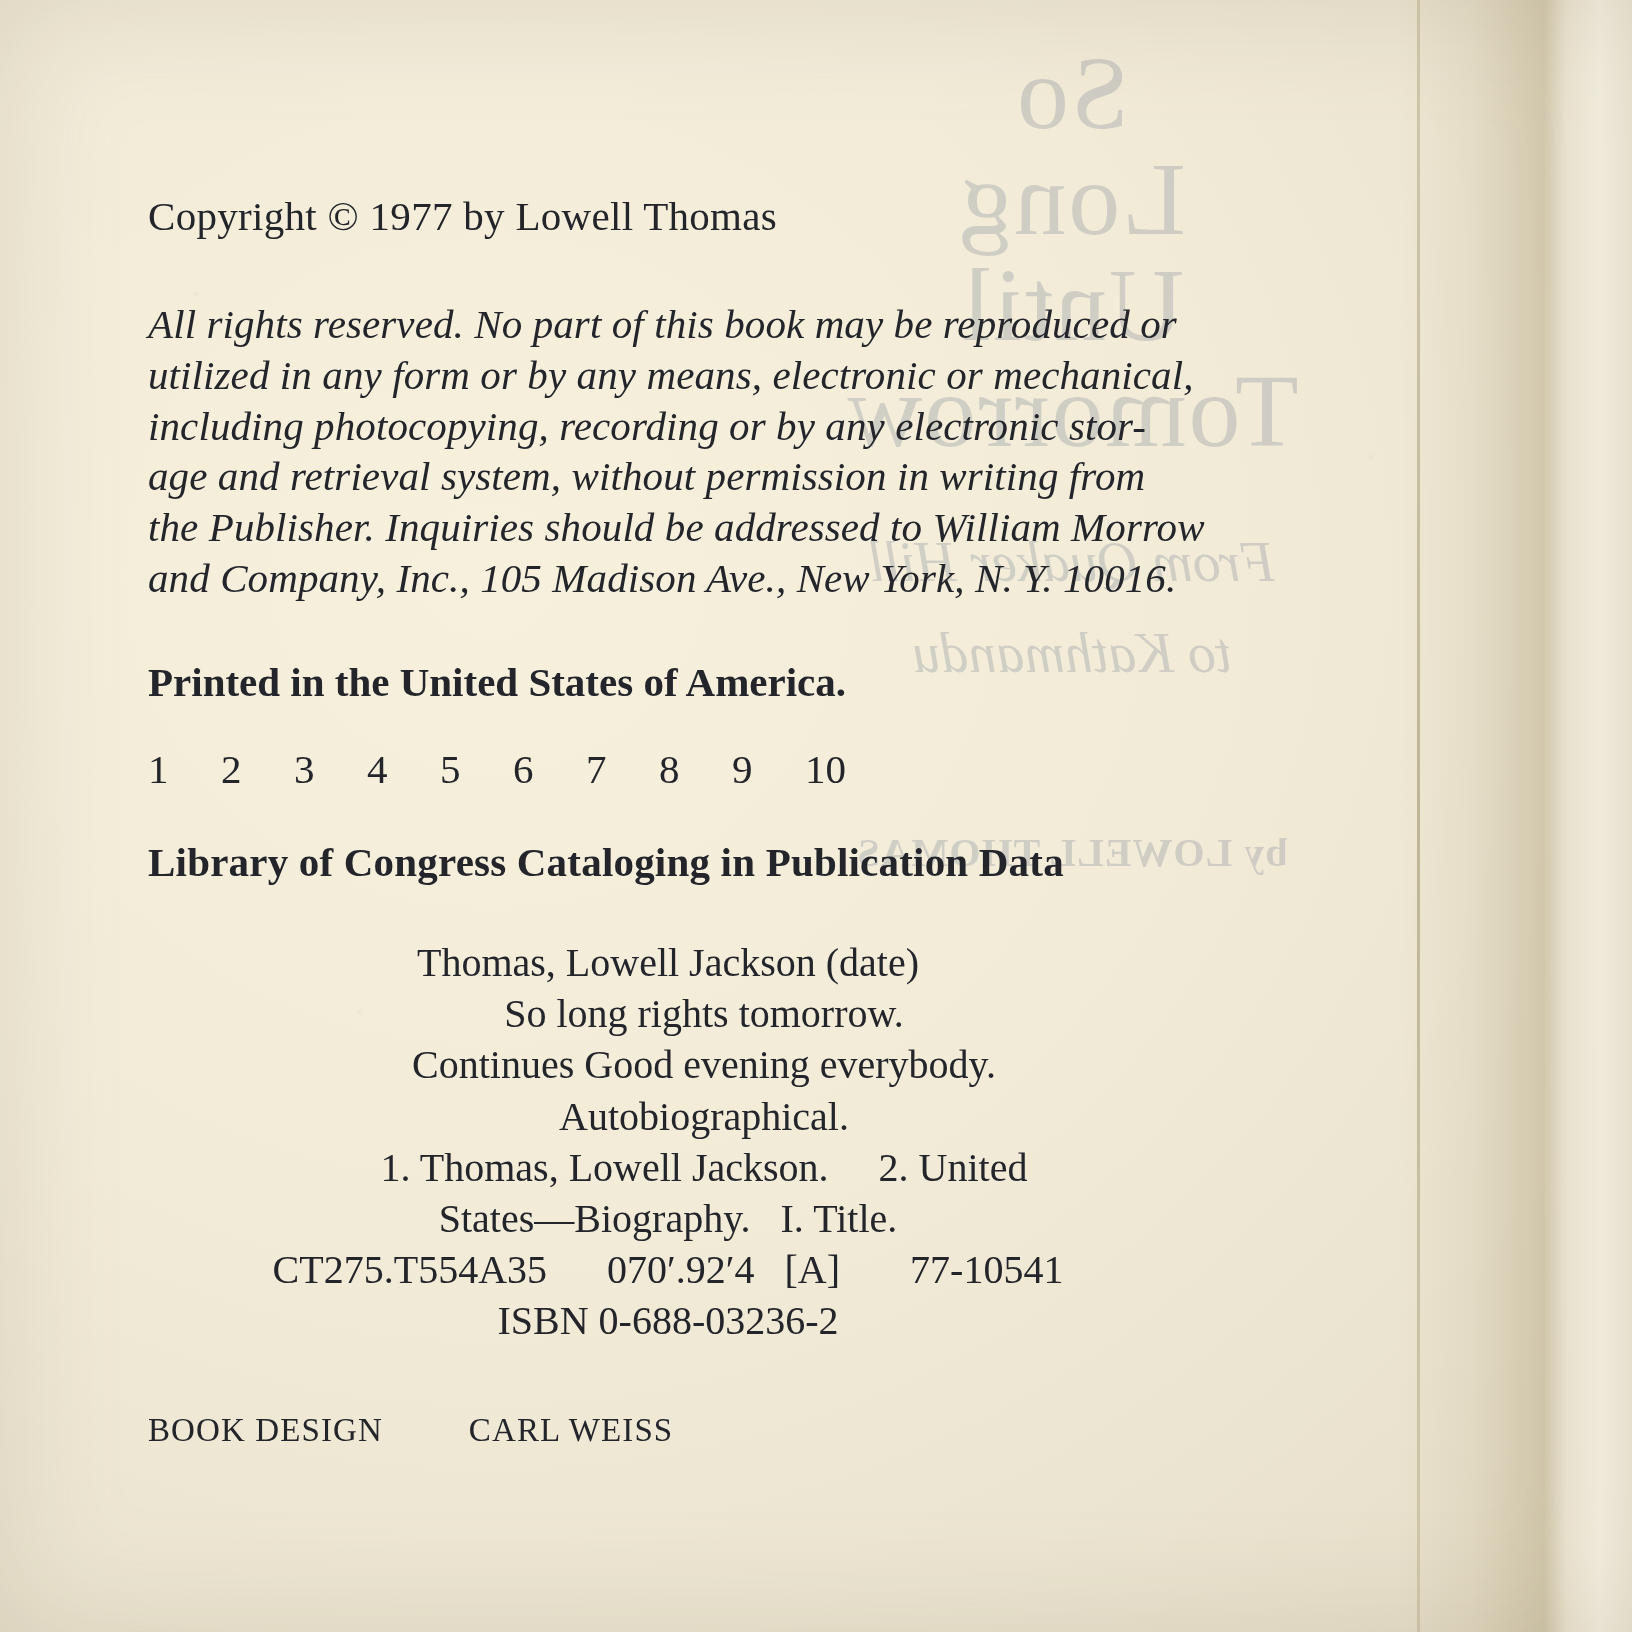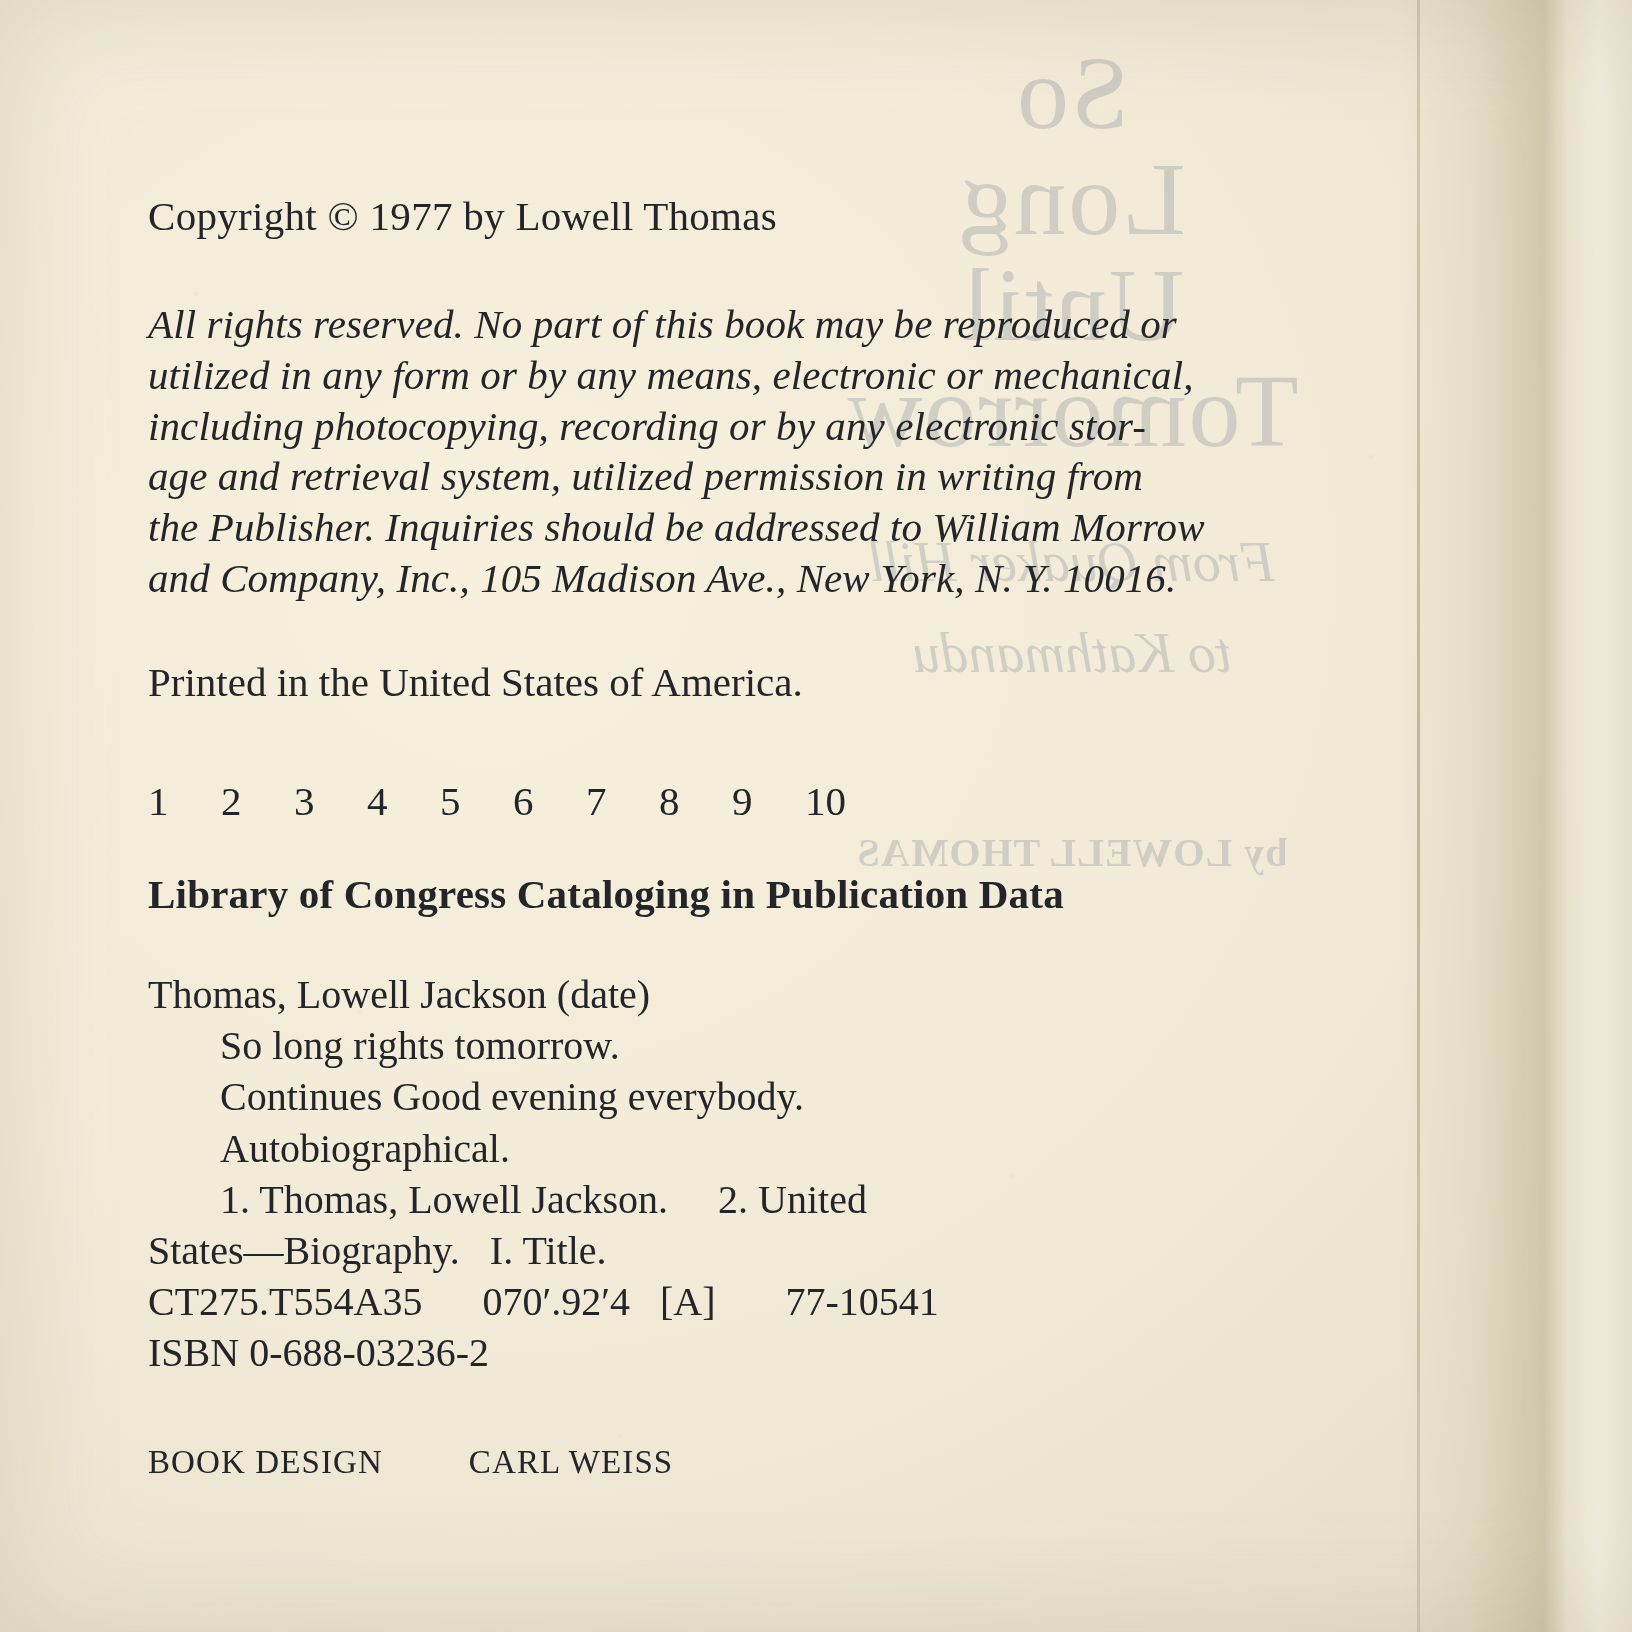--- a/index.html
+++ b/index.html
@@ -109,40 +109,42 @@
     line-height: 1.24;
     letter-spacing: 0.1px;
     margin-bottom: 58px;
     width: 1030px;
     font-style: italic;
   }
   .rights .l { display: block; white-space: nowrap; }
 
   .printed {
     font-size: 41px;
-    margin-bottom: 78px;
+    margin-bottom: 46px;
+    font-weight: bold;
   }
 
   .printnums {
     font-size: 41px;
     margin-bottom: 52px;
     letter-spacing: 0px;
   }
   .printnums span { display: inline-block; width: 73px; }
 
   .loc-head {
     font-size: 41px;
     font-weight: bold;
     letter-spacing: 0.2px;
     margin-bottom: 54px;
   }
 
   .cip {
     font-size: 40px;
     line-height: 1.28;
+    text-align: center;
   }
   .cip .l { display: block; white-space: nowrap; }
   .indent1 { padding-left: 72px; }
   .gap { height: 36px; }
 
   .designer {
     margin-top: 68px;
     font-size: 33px;
     font-weight: normal;
     letter-spacing: 1.1px;
@@ -176,21 +178,21 @@
   </div>
 
   <div id="content">
 
     <div class="block copyright-line">Copyright © 1977 by Lowell Thomas</div>
 
     <div class="block rights">
       <span class="l">All rights reserved. No part of this book may be reproduced or</span>
       <span class="l">utilized in any form or by any means, electronic or mechanical,</span>
       <span class="l">including photocopying, recording or by any electronic stor-</span>
-      <span class="l">age and retrieval system, utilized permission in writing from</span>
+      <span class="l">age and retrieval system, without permission in writing from</span>
       <span class="l">the Publisher. Inquiries should be addressed to William Morrow</span>
       <span class="l">and Company, Inc., 105 Madison Ave., New York, N. Y. 10016.</span>
     </div>
 
     <div class="block printed">Printed in the United States of America.</div>
 
     <div class="block printnums">
       <span>1</span><span>2</span><span>3</span><span>4</span><span>5</span><span>6</span><span>7</span><span>8</span><span>9</span><span>10</span>
     </div>
 

